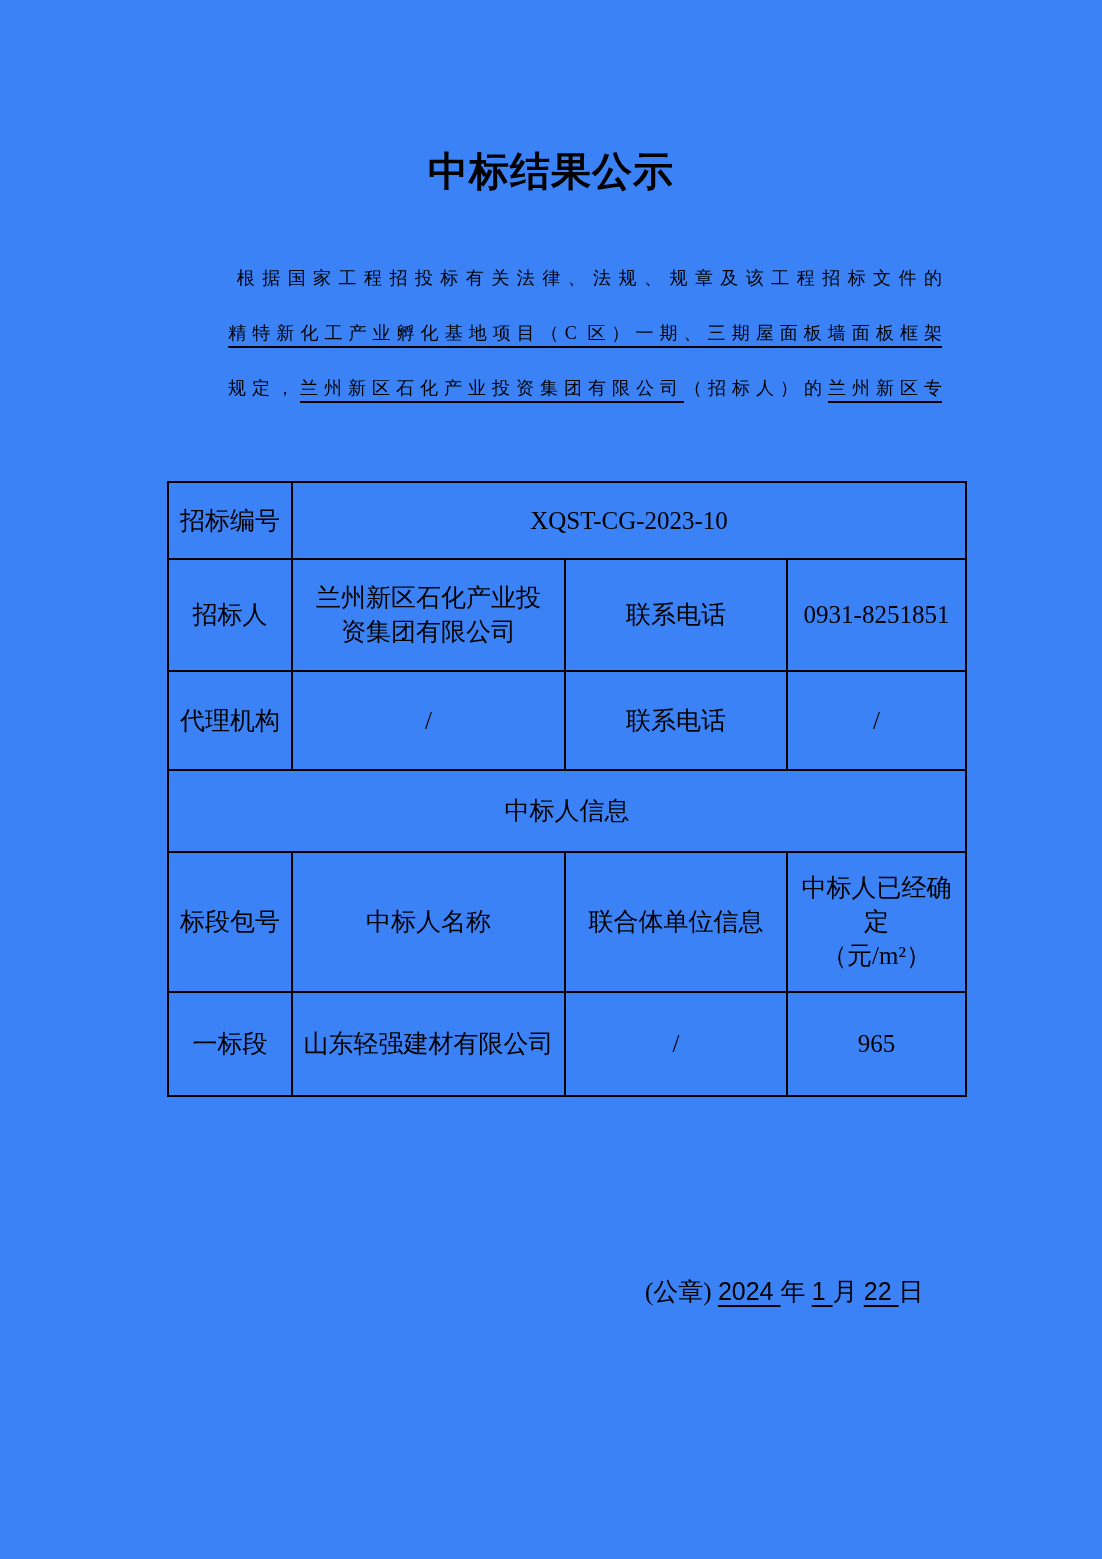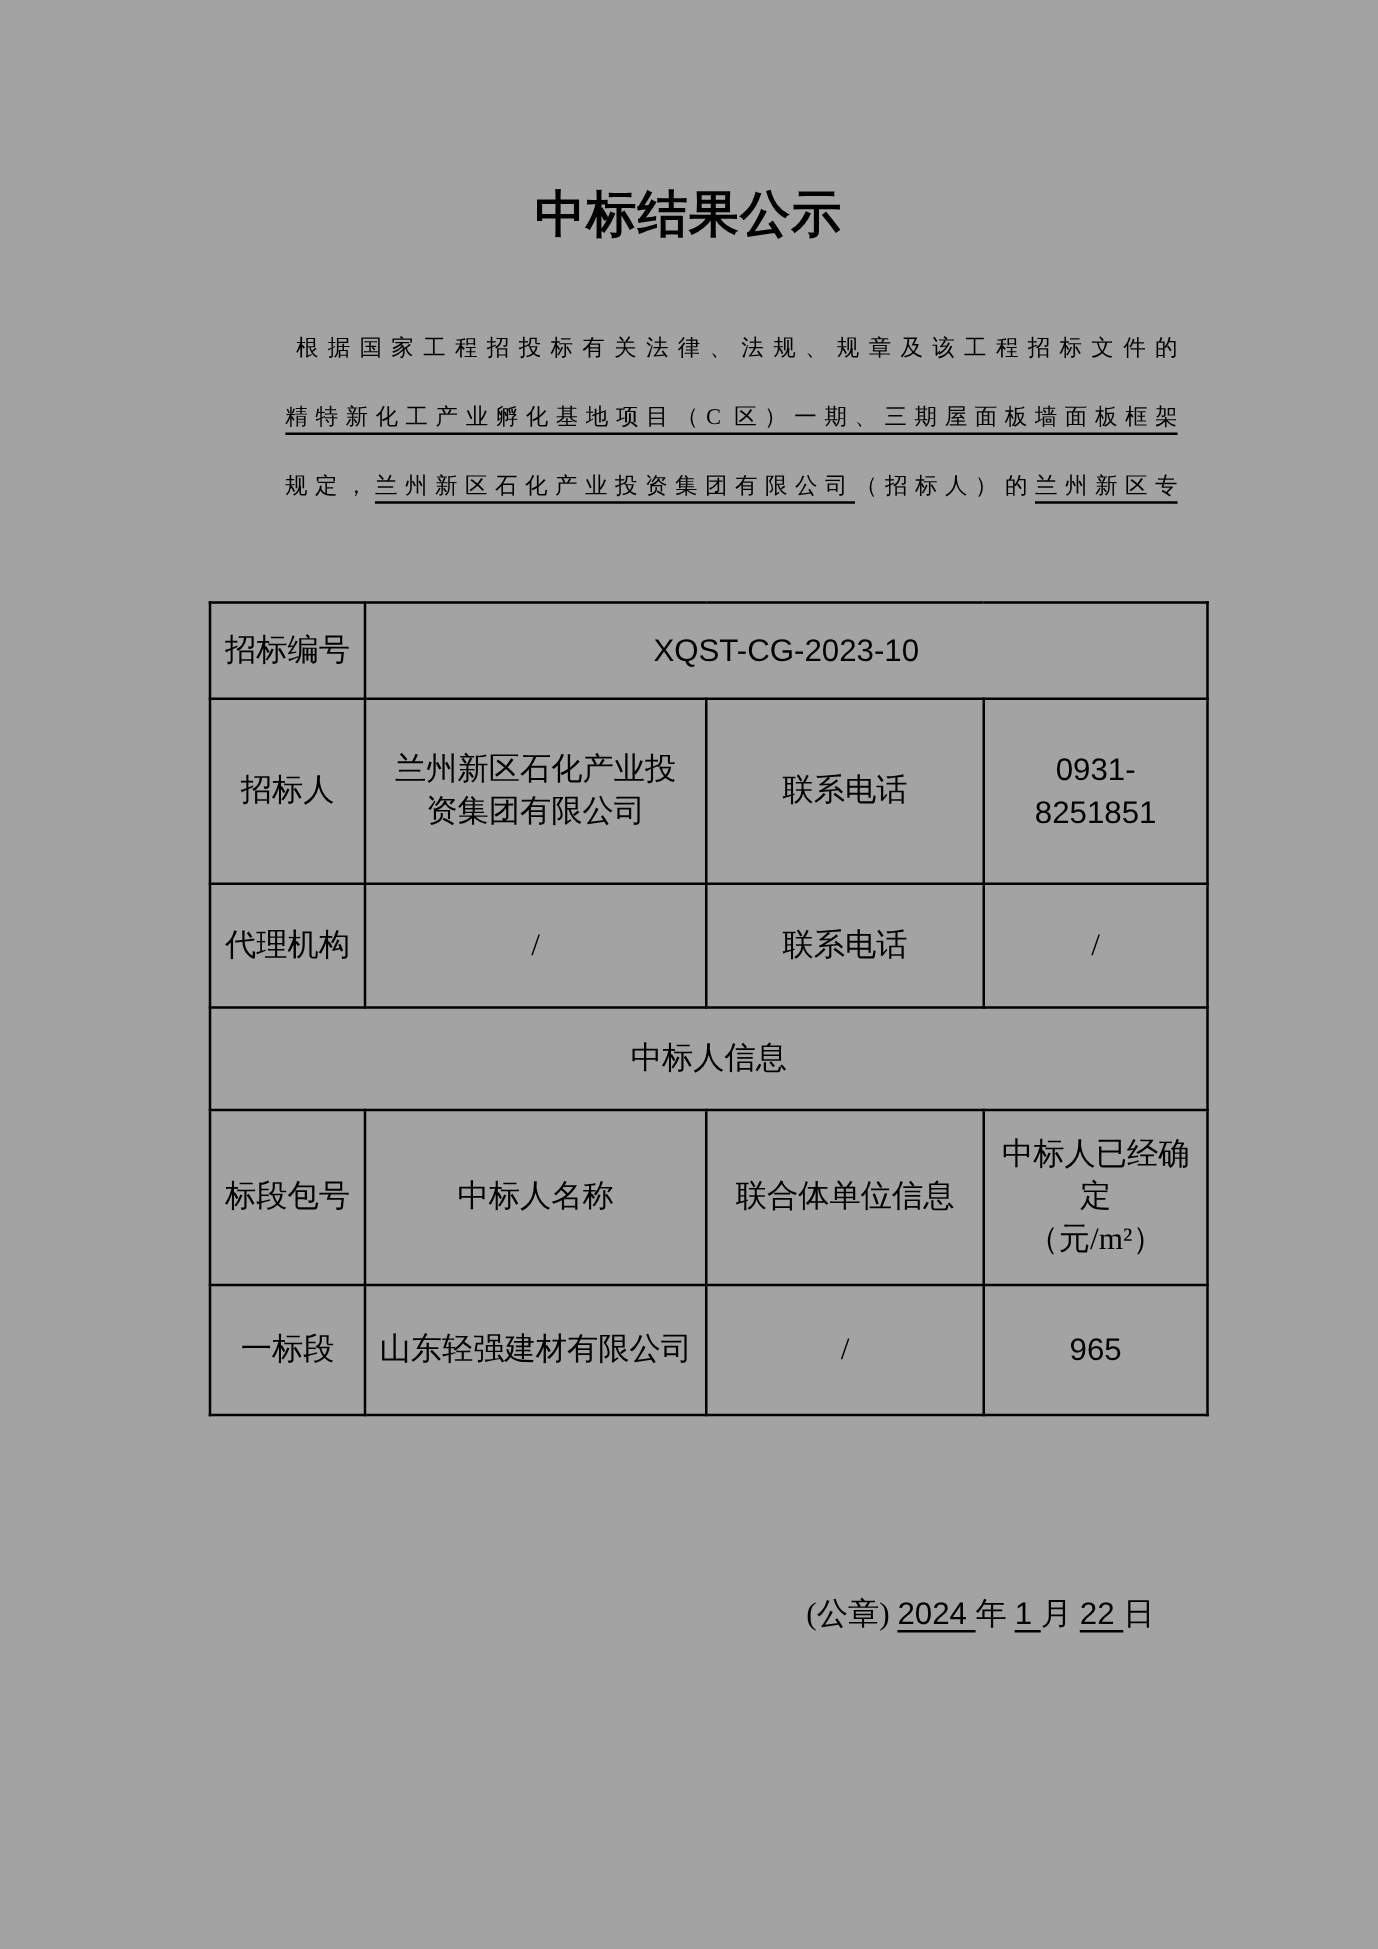--- a/index.html
+++ b/index.html
@@ -1,35 +1,35 @@
 <!DOCTYPE html>
 <html><head>
 <meta charset="utf-8">
 <style>
   html,body { margin:0; padding:0; background:#ffffff; }
   .page {
-    position:relative; width:1102px; height:1559px; background:#a3a3a3; color:#000;
+    position:relative; width:1102px; height:1559px; background:#3b82f6; color:#000;
     font-family:"Liberation Serif","DejaVu Serif",serif; overflow:hidden;
   }
   .title {
     position:absolute; top:144px; left:0; width:100%; margin:0;
     text-align:center; font-size:40px; font-weight:bold; letter-spacing:1px;
   }
   .para { position:absolute; top:196px; left:165px; width:777px; }
   .line { height:55px; line-height:55px; font-size:18px; white-space:pre-wrap; }
   .jz { text-align:justify; text-align-last:justify; -moz-text-align-last:justify; }
   .indent { text-indent:52px; }
   .u { text-decoration:underline; text-underline-offset:7px; text-decoration-thickness:2px; }
   .tbl {
     position:absolute; top:481px; left:167px; width:798px;
     border-collapse:collapse; table-layout:fixed;
   }
   .tbl td {
     border:2px solid #000; text-align:center; vertical-align:middle;
-    font-size:25px; padding:0 9px; line-height:34px; overflow:hidden;
+    font-size:25px; padding:0 9px; line-height:34px; overflow:hidden;font-family:Liberation Serif, serif;
   }
   .tall { line-height:56px; }
   .sans { font-family:"Liberation Sans","DejaVu Sans",sans-serif; }
   .footer {
     position:absolute; top:1246px; left:620px; font-size:25px; line-height:30px; white-space:pre;
   }
   .footer .u { text-underline-offset:5px; }
 </style>
 </head>
 <body>
@@ -55,21 +55,21 @@
       <col style="width:124px">
         <col style="width:273px">
         <col style="width:222px">
         <col style="width:179px">
     </colgroup>
     <tbody>
         <tr style="height:77px">
       <td>招标编号</td>
       <td colspan="3" class="sans">XQST-CG-2023-10</td>
     </tr>
-    <tr style="height:148px">
+    <tr style="height:112px">
       <td>招标人</td>
       <td class="tall" style="padding:0 20px">兰州新区石化产业投资集团有限公司</td>
       <td>联系电话</td>
       <td class="sans">0931-8251851</td>
     </tr>
     <tr style="height:99px">
       <td>代理机构</td>
       <td>/</td>
       <td>联系电话</td>
       <td>/</td>

